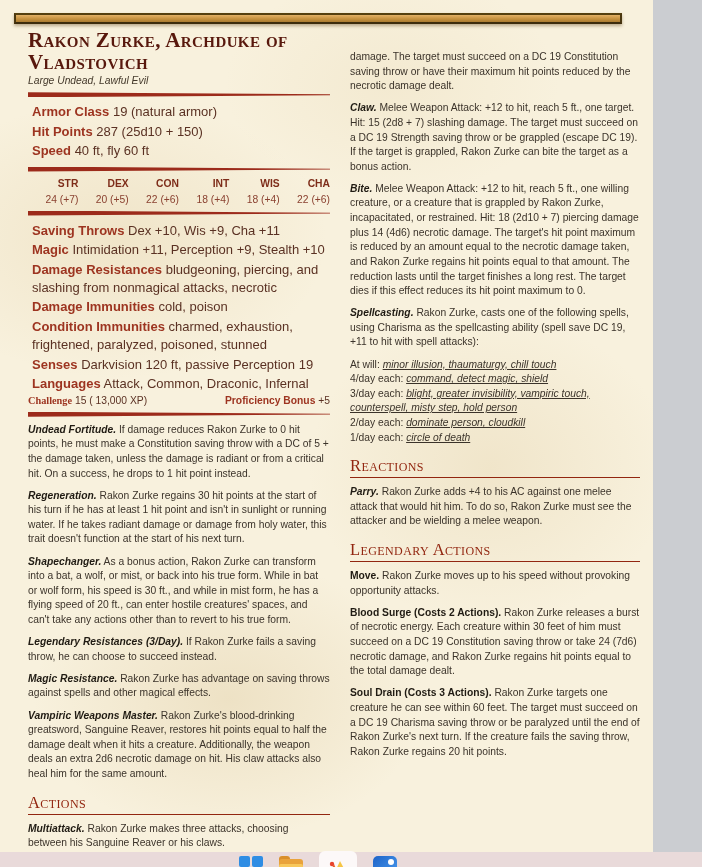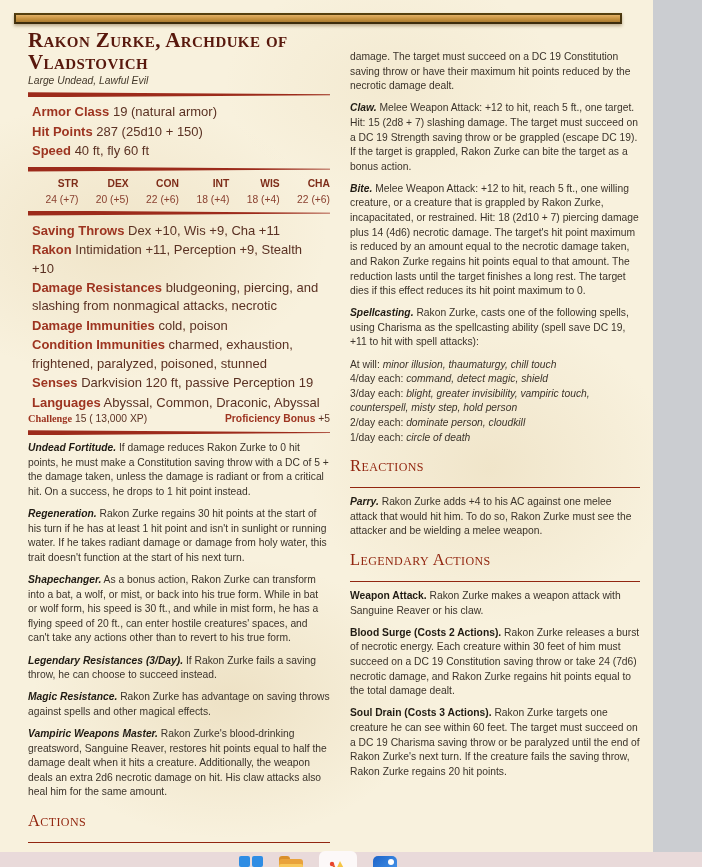--- a/index.html
+++ b/index.html
@@ -57,25 +57,25 @@
   .abilities .hd{font-weight:bold;color:#7e2d1a;}
   .abilities .vl{color:#8a4130;}
   .chal-row{display:flex;justify-content:space-between;align-items:baseline;font-size:10.3px;color:#5a3123;margin-top:1px;}
   .pb .lbl{font-weight:bold;color:#9d3420;}
   .p{font-size:10.3px;line-height:1.42;color:#3b332a;margin:0 0 7.5px;}
   .tn{font-weight:bold;font-style:italic;color:#201b13;}
   .ln{font-weight:bold;color:#201b13;}
   .sec{
     font-family:"Liberation Serif",serif;font-variant:small-caps;font-weight:500;
     font-size:16.5px;color:#922610;border-bottom:1.5px solid #922610;
-    padding-bottom:11px;margin:11px 0 7px;letter-spacing:0.4px;
+    padding-bottom:1px;margin:11px 0 7px;letter-spacing:0.4px;
   }
   .spells{margin:0 0 7.5px;}
   .spell-line{font-size:10.3px;line-height:1.42;color:#3b332a;}
-  .spell-line .names{font-style:italic;}
+  .spell-line .names{font-style:italic;text-decoration:underline;}
 </style>
 </head>
 <body>
 
 <div class="page">
   <div class="ornament"></div>
   <div class="cols">
 
     <div class="col left">
       <div class="title">Rakon Zurke, Archduke of Vladstovich</div>
@@ -99,26 +99,26 @@
         <span class="vl">20 (+5)</span>
         <span class="vl">22 (+6)</span>
         <span class="vl">18 (+4)</span>
         <span class="vl">18 (+4)</span>
         <span class="vl">22 (+6)</span>
       </div>
 
       <div class="rule"></div>
 
       <div class="prop"><span class="lbl">Saving Throws</span> <span>Dex +10, Wis +9, Cha +11</span></div>
-      <div class="prop"><span class="lbl">Rakon</span> <span>Intimidation +11, Perception +9, Stealth +10</span></div>
+      <div class="prop"><span class="lbl">Magic</span> <span>Intimidation +11, Perception +9, Stealth +10</span></div>
       <div class="prop"><span class="lbl">Damage Resistances</span> <span>bludgeoning, piercing, and slashing from nonmagical attacks, necrotic</span></div>
       <div class="prop"><span class="lbl">Damage Immunities</span> <span>cold, poison</span></div>
       <div class="prop"><span class="lbl">Condition Immunities</span> <span>charmed, exhaustion, frightened, paralyzed, poisoned, stunned</span></div>
       <div class="prop"><span class="lbl">Senses</span> <span>Darkvision 120 ft, passive Perception 19</span></div>
-      <div class="prop"><span class="lbl">Languages</span> <span>Abyssal, Common, Draconic, Abyssal</span></div>
+      <div class="prop"><span class="lbl">Languages</span> <span>Attack, Common, Draconic, Infernal</span></div>
 
       <div class="chal-row">
         <span><span class="lbl" style="font-weight:bold;color:#9d3420;font-family:Liberation Serif, serif;">Challenge</span> <span>15  ( 13,000 XP)</span></span>
         <span class="pb"><span class="lbl">Proficiency Bonus</span> <span>+5</span></span>
       </div>
 
       <div class="rule"></div>
 
       <p class="p"><span class="tn">Undead Fortitude.</span> <span>If damage reduces Rakon Zurke to 0 hit points, he must make a Constitution saving throw with a DC of 5 + the damage taken, unless the damage is radiant or from a critical hit. On a success, he drops to 1 hit point instead.</span></p>
       <p class="p"><span class="tn">Regeneration.</span> <span>Rakon Zurke regains 30 hit points at the start of his turn if he has at least 1 hit point and isn't in sunlight or running water. If he takes radiant damage or damage from holy water, this trait doesn't function at the start of his next turn.</span></p>
@@ -144,21 +144,21 @@
         <div class="spell-line"><span>4/day each:</span> <span class="names">command, detect magic, shield</span></div>
         <div class="spell-line"><span>3/day each:</span> <span class="names">blight, greater invisibility, vampiric touch, counterspell, misty step, hold person</span></div>
         <div class="spell-line"><span>2/day each:</span> <span class="names">dominate person, cloudkill</span></div>
         <div class="spell-line"><span>1/day each:</span> <span class="names">circle of death</span></div>
       </div>
 
       <div class="sec">Reactions</div>
       <p class="p"><span class="tn">Parry.</span> <span>Rakon Zurke adds +4 to his AC against one melee attack that would hit him. To do so, Rakon Zurke must see the attacker and be wielding a melee weapon.</span></p>
 
       <div class="sec">Legendary Actions</div>
-      <p class="p"><span class="ln">Weapon Attack.</span> <span>Rakon Zurke makes a weapon attack with Sanguine Reaver or his claw.</span></p>
+      <p class="p"><span class="ln">Move.</span> <span>Rakon Zurke moves up to his speed without provoking opportunity attacks.</span></p>
       <p class="p"><span class="ln">Blood Surge (Costs 2 Actions).</span> <span>Rakon Zurke releases a burst of necrotic energy. Each creature within 30 feet of him must succeed on a DC 19 Constitution saving throw or take 24 (7d6) necrotic damage, and Rakon Zurke regains hit points equal to the total damage dealt.</span></p>
       <p class="p"><span class="ln">Soul Drain (Costs 3 Actions).</span> <span>Rakon Zurke targets one creature he can see within 60 feet. The target must succeed on a DC 19 Charisma saving throw or be paralyzed until the end of Rakon Zurke's next turn. If the creature fails the saving throw, Rakon Zurke regains 20 hit points.</span></p>
     </div>
   </div>
 </div>
 
 <div class="gutter"></div>
 
 <div class="taskbar"></div>
 <div class="task-icons">

